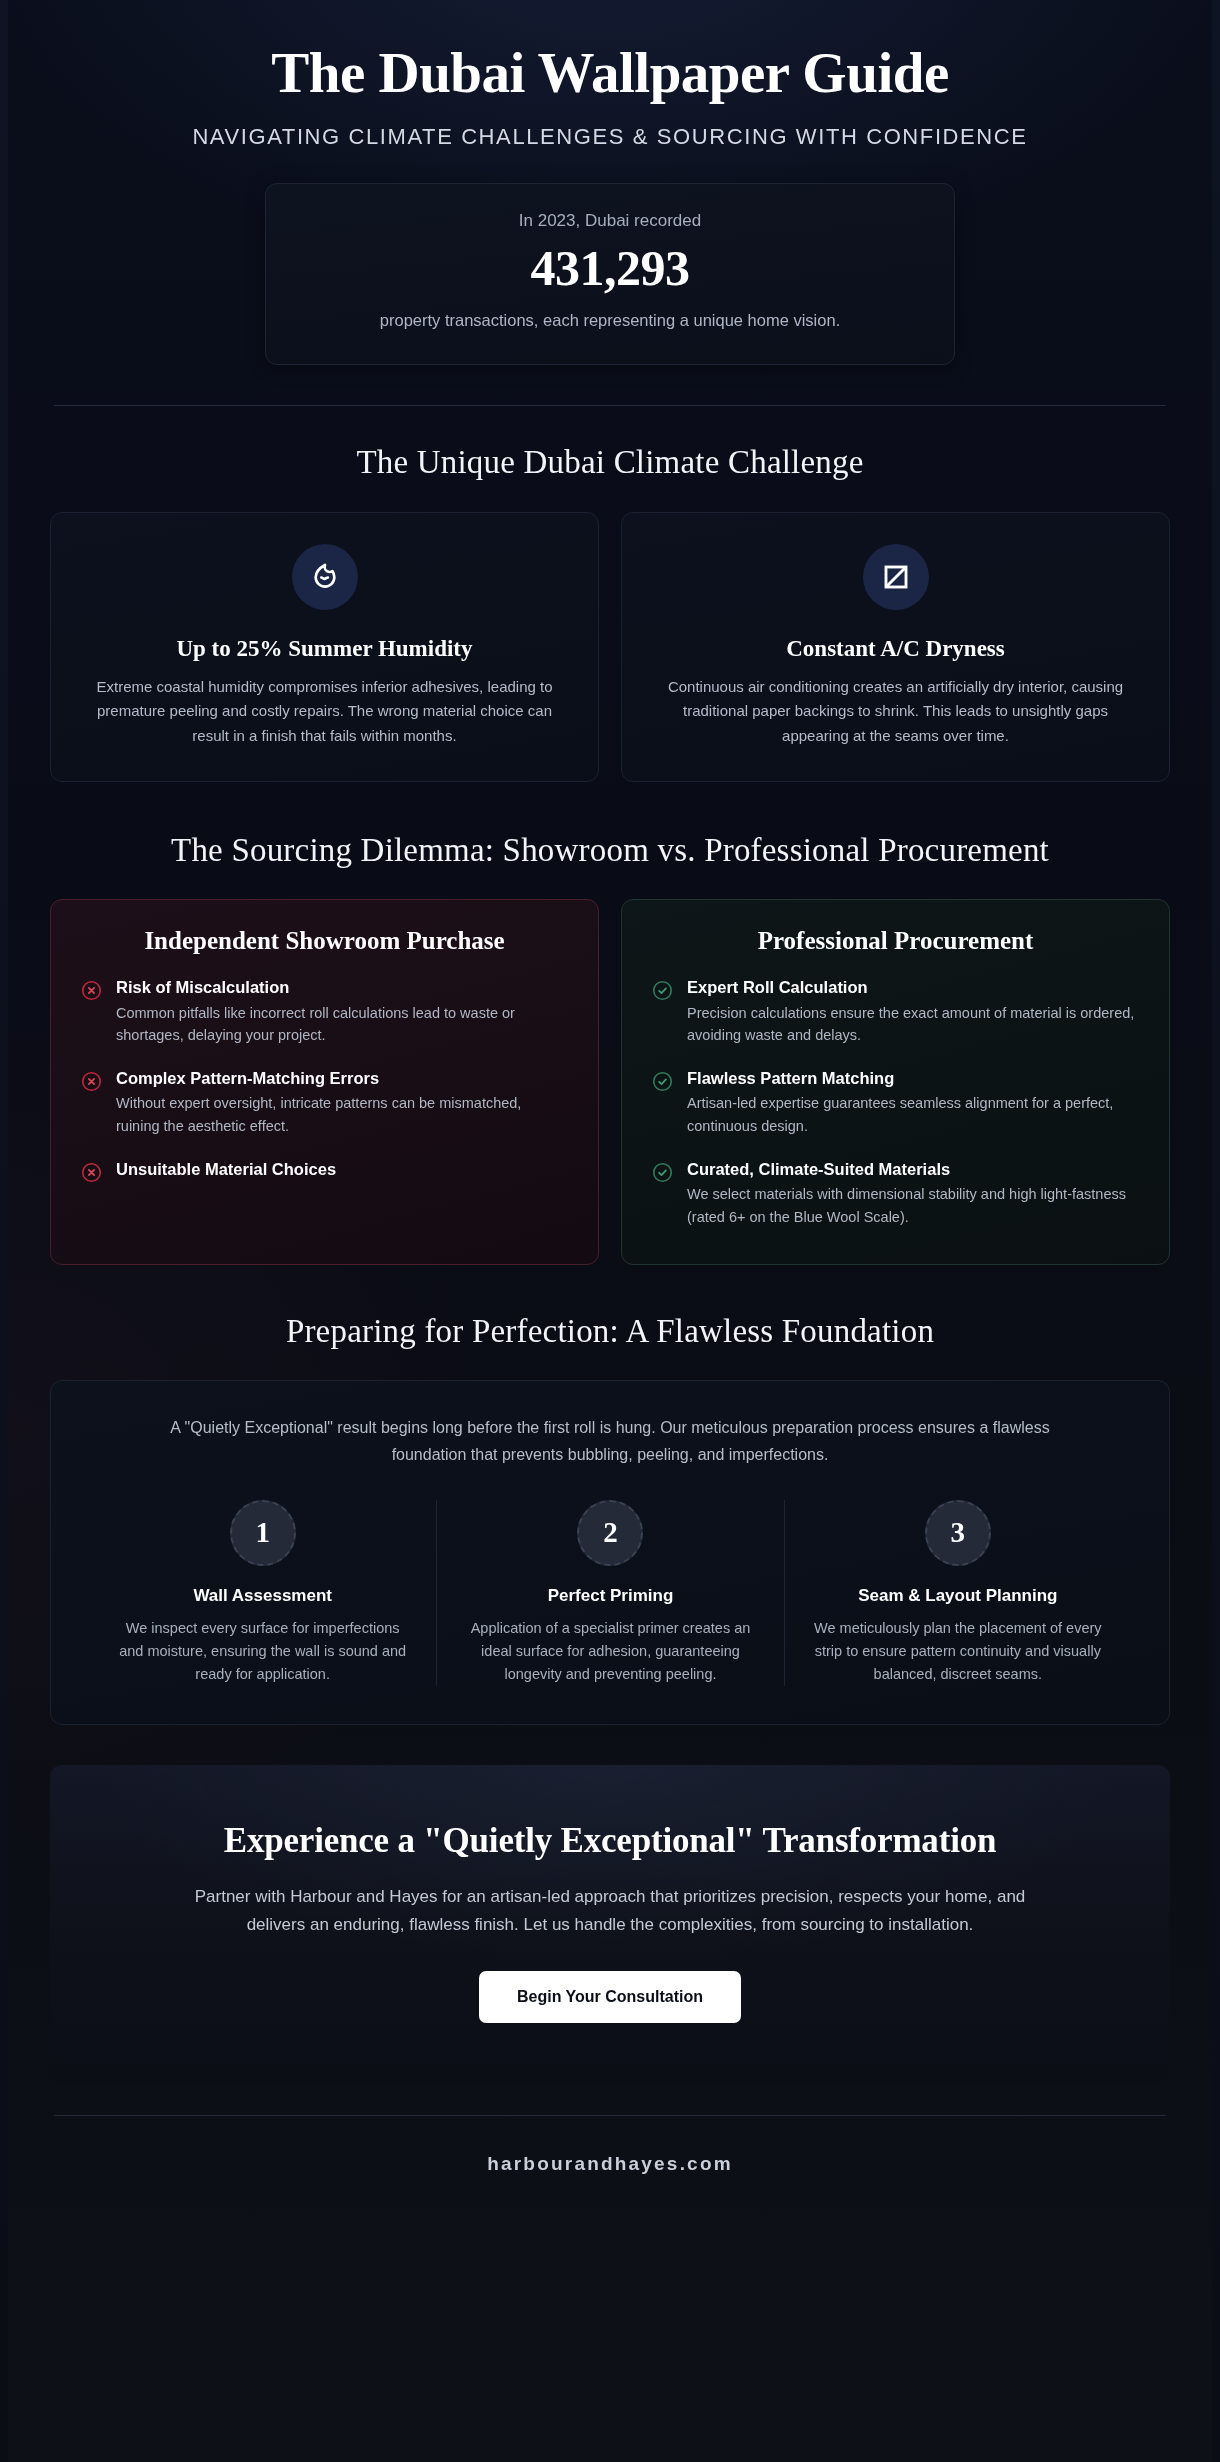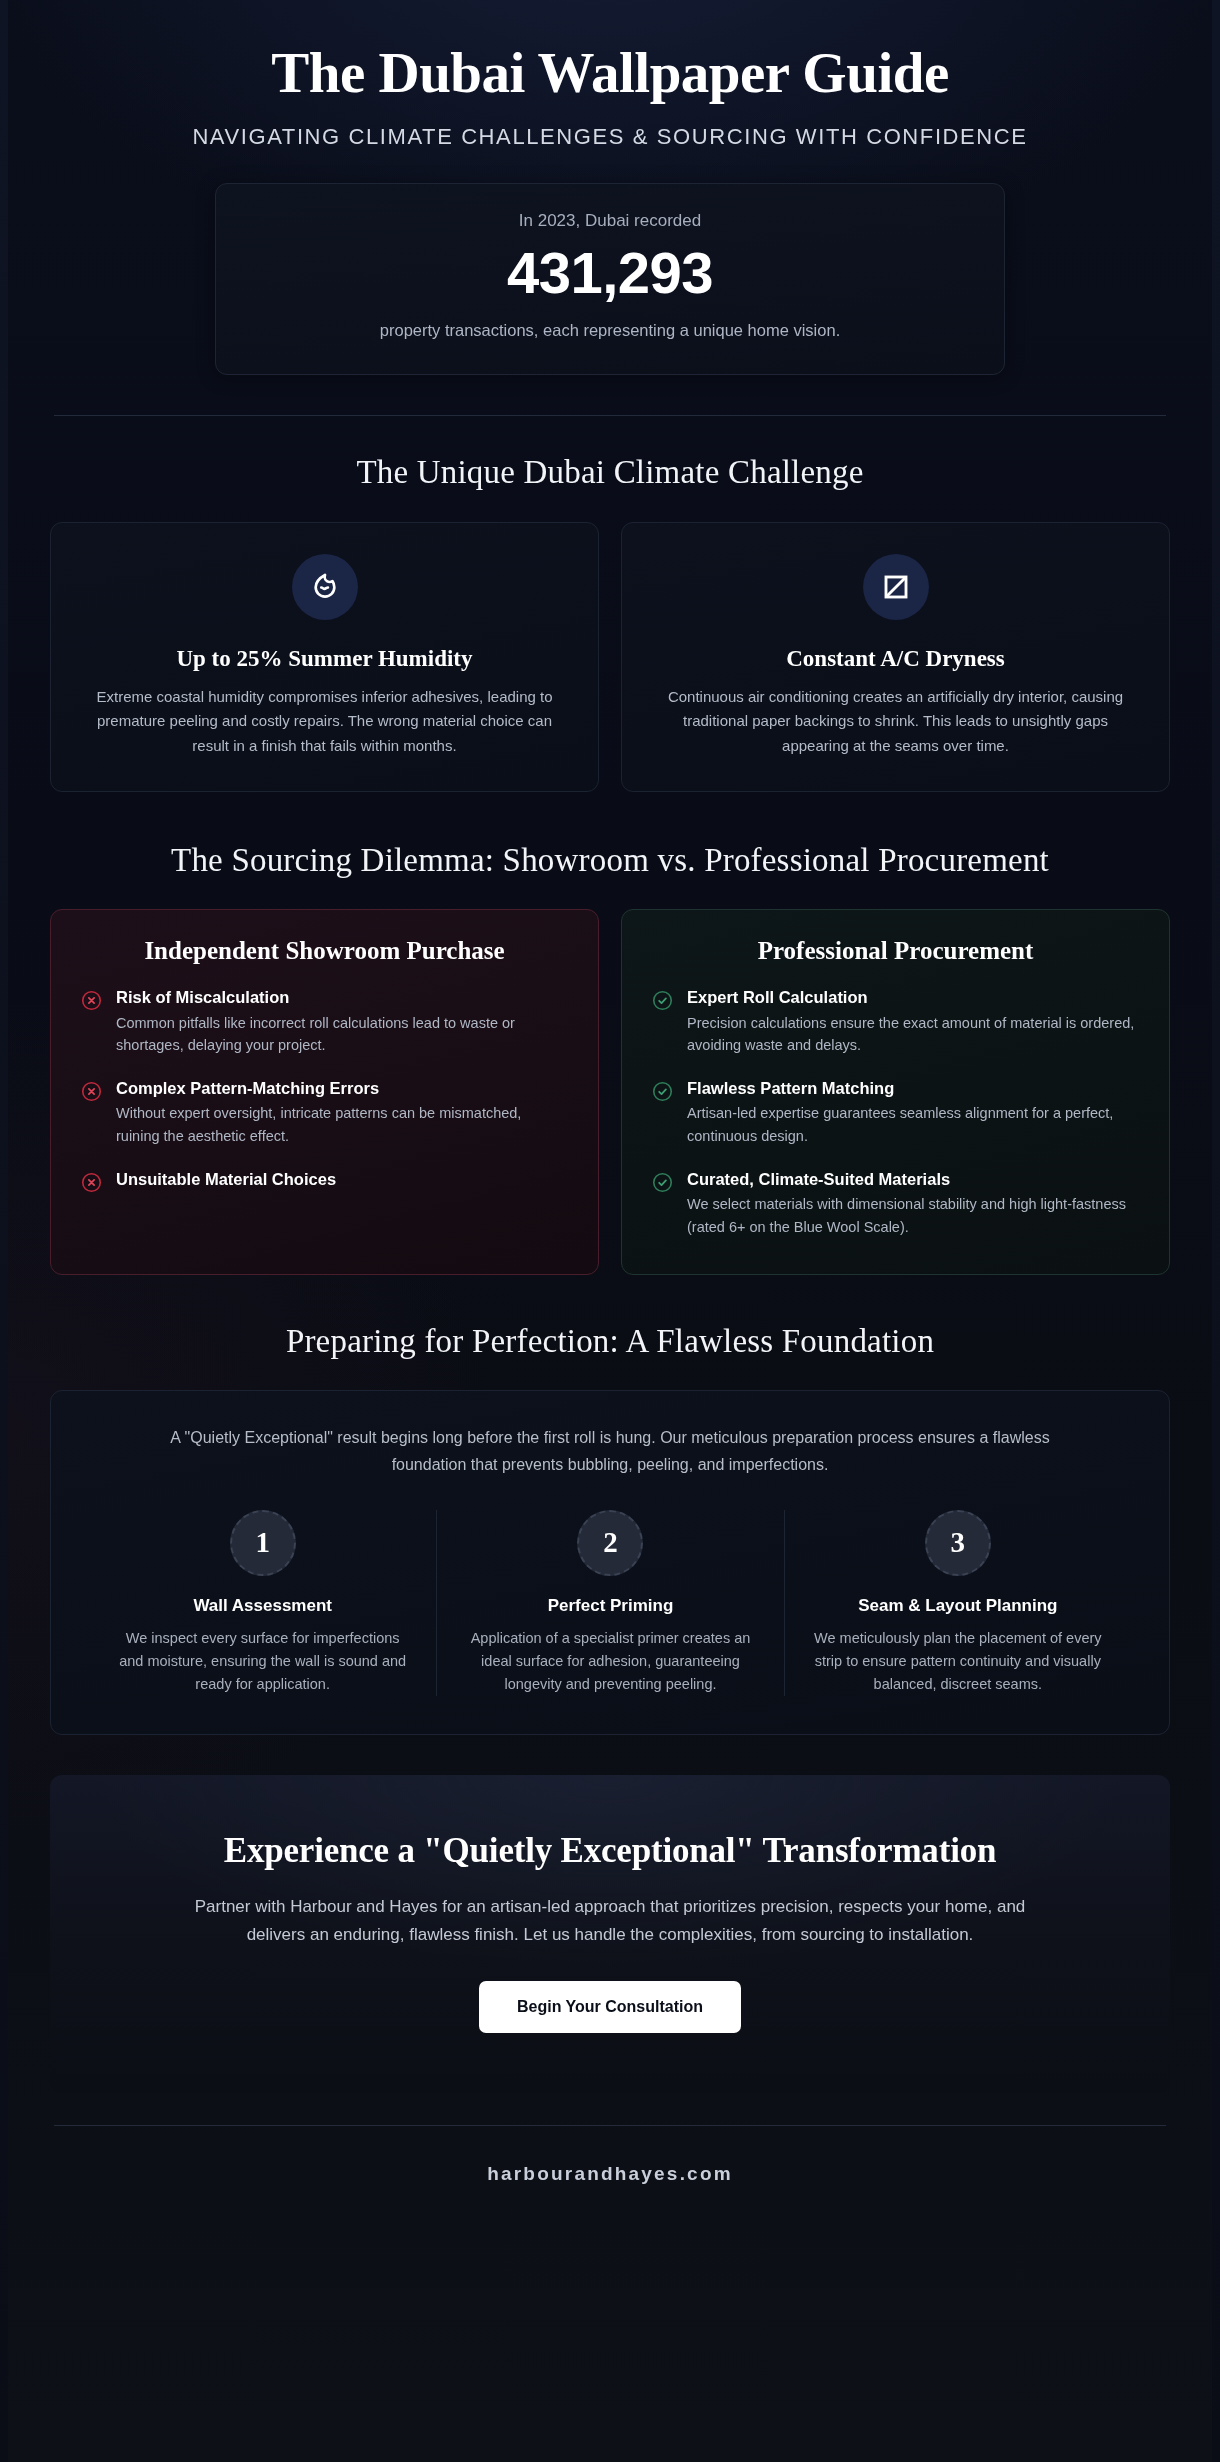--- a/index.html
+++ b/index.html
@@ -70,36 +70,36 @@
   .hero-sub {
     margin-top: 20px;
     font-size: 22px;
     letter-spacing: 1.6px;
     color: #d4d9e4;
     font-weight: 400;
   }
 
   
   .stat-card {
-    width: 790px;
+    width: 690px;
     margin: 33px auto 0 auto;
     border: 1px solid #1d2433;
     border-radius: 12px;
     background: linear-gradient(175deg, #0e1320 0%, #0b0f1a 100%);
     padding: 27px 40px 30px 40px;
     text-align: center;
     box-shadow: 0 2px 18px rgba(0,0,0,0.35);
   }
   .stat-eyebrow {
     font-size: 17px;
     color: #a7aebd;
   }
   .stat-number {
-    font-family: Liberation Sans, sans-serif;
-    font-size: 58px;
+    font-family: Liberation Serif, serif;
+    font-size: 50px;
     font-weight: 700;
     color: #ffffff;
     line-height: 1.25;
     margin-top: 6px;
     letter-spacing: -0.5px;
   }
   .stat-caption {
     margin-top: 9px;
     font-size: 16.5px;
     line-height: 1.55;

